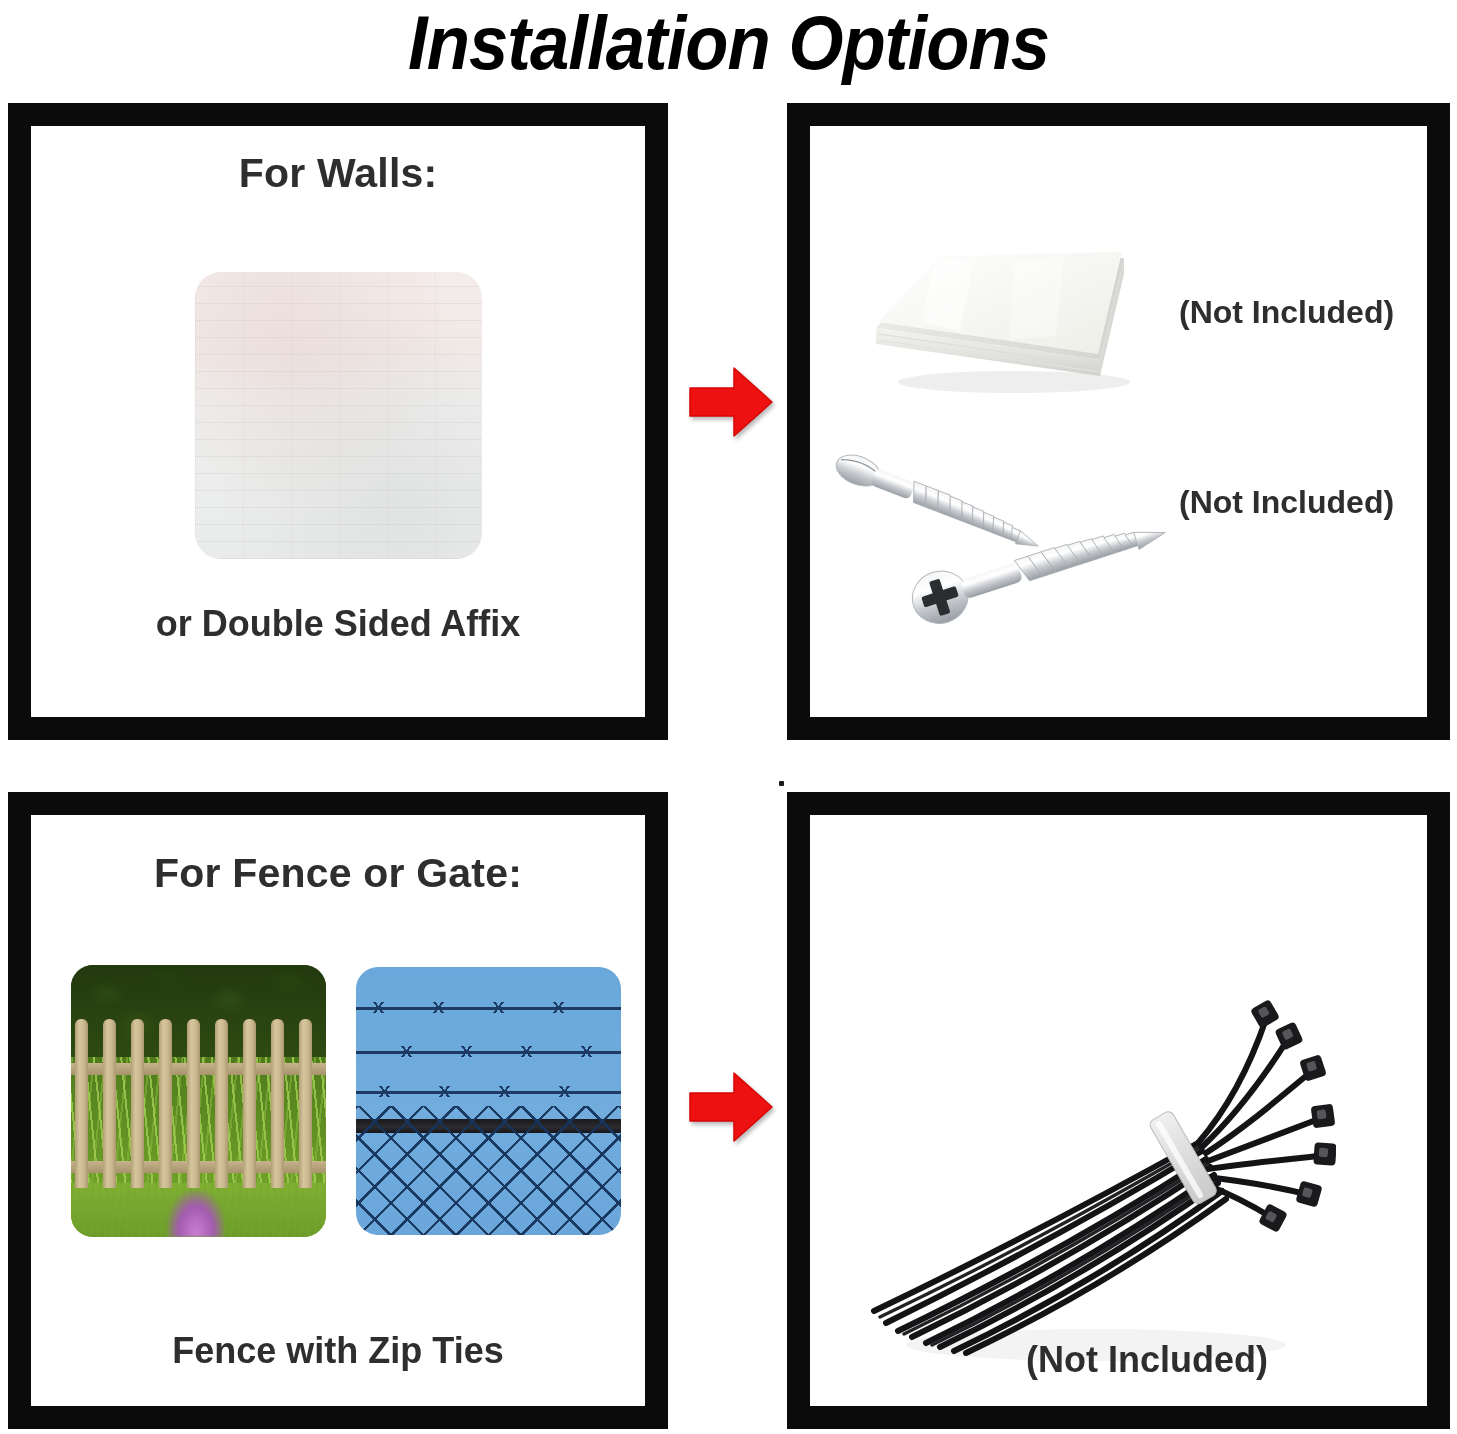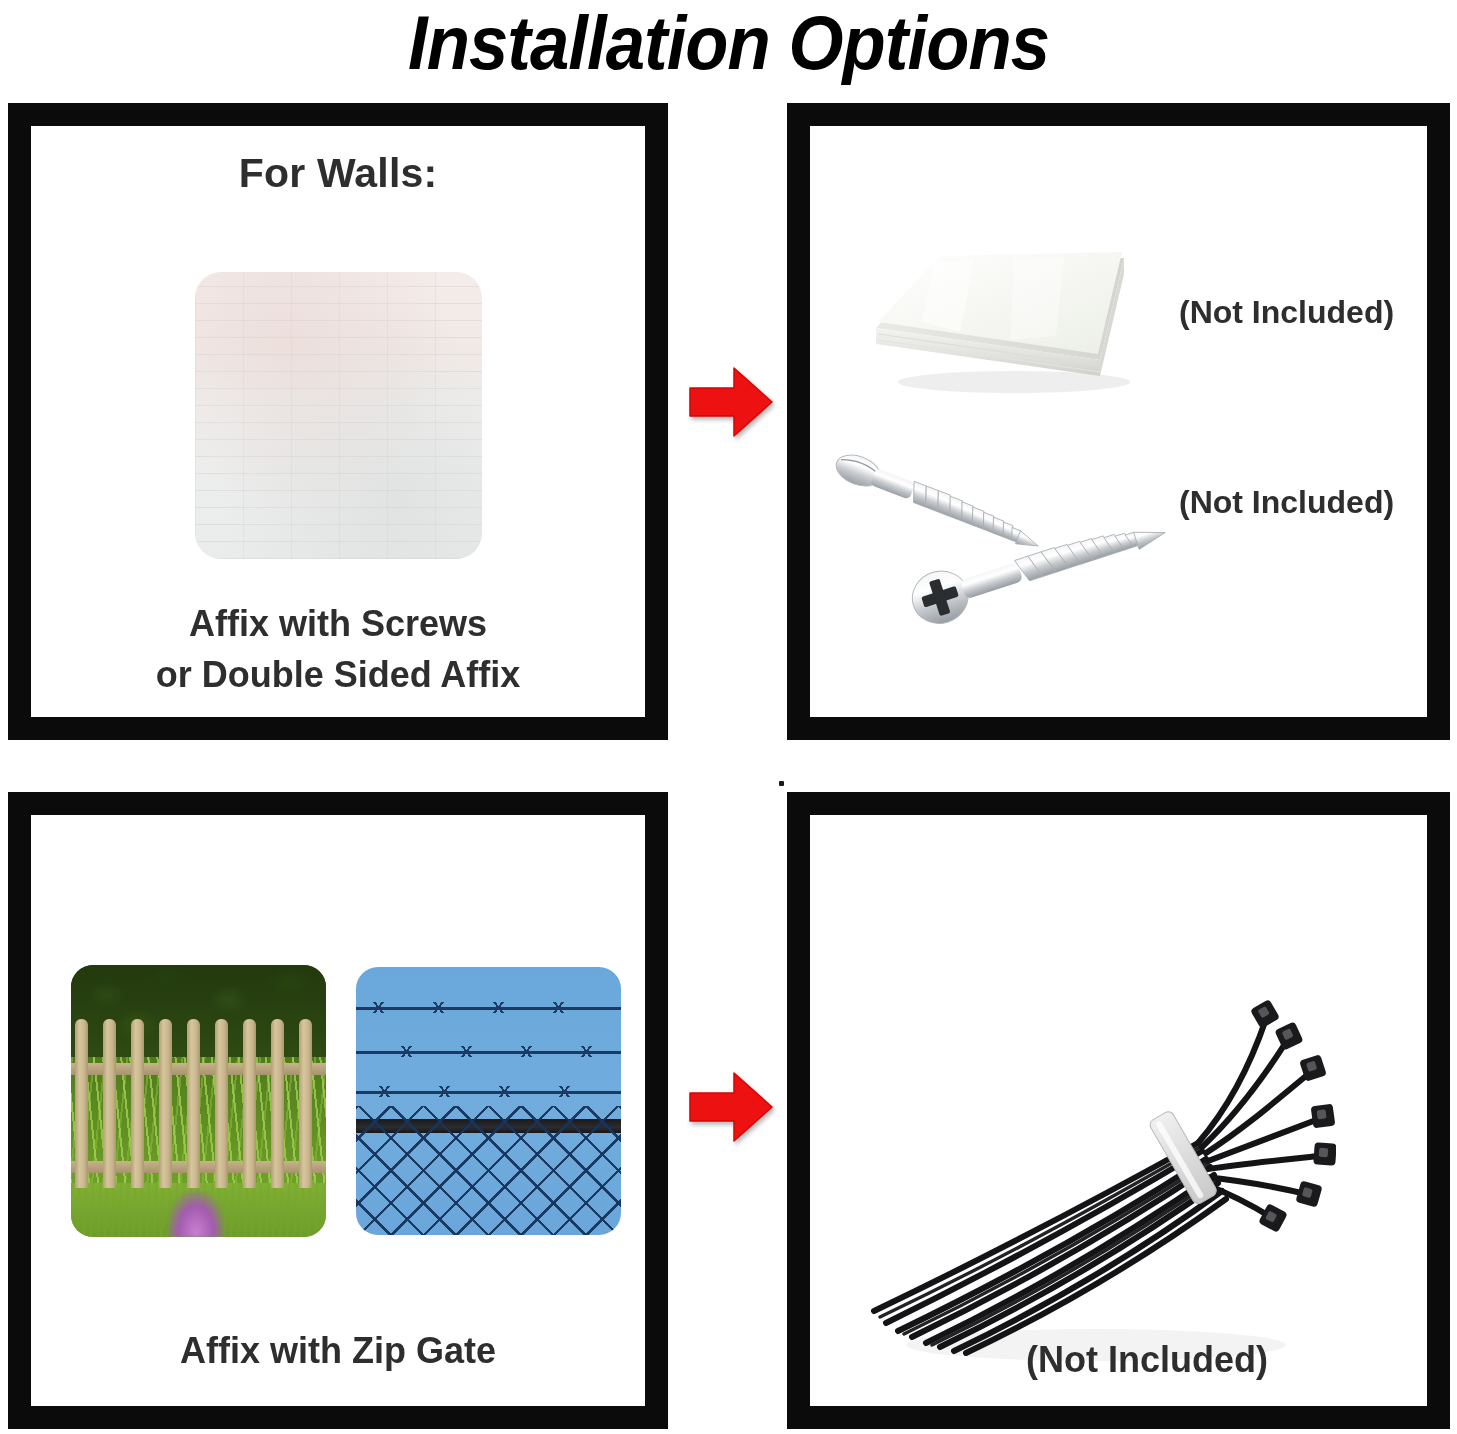--- a/index.html
+++ b/index.html
@@ -259,21 +259,20 @@
 <div class="grid">
 
   <div class="panel panel-tl">
     <div class="panel-inner">
 
       <div class="panel-heading" style="top: 24px;">For Walls:</div>
 
       <div class="photo wall-photo"></div>
 
       <div class="panel-caption" style="top: 472px;">
-        <span class="caption-line">Affix with Screws</span>
         <span class="caption-line">or Double Sided Affix</span>
       </div>
 
     </div>
   </div>
 
   <div class="red-arrow" style="left: 688px; top: 272px; width: 86px; height: 76px;">
     <svg width="86" height="76" viewBox="0 0 86 76" xmlns="http://www.w3.org/2000/svg">
       <polygon points="2,24 46,24 46,4 84,38 46,72 46,52 2,52" fill="#ee1111" stroke="#d60606" stroke-width="1.5" stroke-linejoin="round"></polygon>
     </svg>
@@ -380,20 +379,21 @@
       </div>
 
       <div class="not-included" style="left: 369px; top: 358px;">(Not Included)</div>
 
     </div>
   </div>
 
   <div class="panel panel-bl">
     <div class="panel-inner">
 
+      <div class="panel-heading" style="top: 35px;">For Fence or Gate:</div>
 
       <div class="photo" style="left: 40px; top: 150px; width: 255px; height: 272px; border-radius: 22px;">
         <div style="position:absolute; inset:0; background: linear-gradient(180deg,#2c4516 0%,#355018 16%,#4a6b1f 28%,#6f9a2a 56%,#8fbb3a 80%,#86b235 100%);">
           <div class="fence-foliage"></div>
           <div class="fence-grass"></div>
           <div class="fence-lawn"></div>
           <div class="fence-path"></div>
           <div class="fence-rail" style="top: 98px;"></div>
           <div class="fence-rail" style="top: 196px;"></div>
           <div class="picket" style="left: 4px;"></div>
@@ -424,21 +424,21 @@
           <div class="barb" style="left: 22px;  top: 119px;"></div>
           <div class="barb" style="left: 82px;  top: 119px;"></div>
           <div class="barb" style="left: 142px; top: 119px;"></div>
           <div class="barb" style="left: 202px; top: 119px;"></div>
           <div class="top-rail" style="top: 152px;"></div>
           <div class="chainlink"></div>
         </div>
       </div>
 
       <div class="panel-caption" style="top: 510px;">
-        <span class="caption-line">Affix with Zip Gate</span>
+        <span class="caption-line">Fence with Zip Ties</span>
       </div>
 
     </div>
   </div>
 
   <div class="red-arrow" style="left: 688px; top: 977px; width: 86px; height: 76px;">
     <svg width="86" height="76" viewBox="0 0 86 76" xmlns="http://www.w3.org/2000/svg">
       <polygon points="2,24 46,24 46,4 84,38 46,72 46,52 2,52" fill="#ee1111" stroke="#d60606" stroke-width="1.5" stroke-linejoin="round"></polygon>
     </svg>
   </div>

